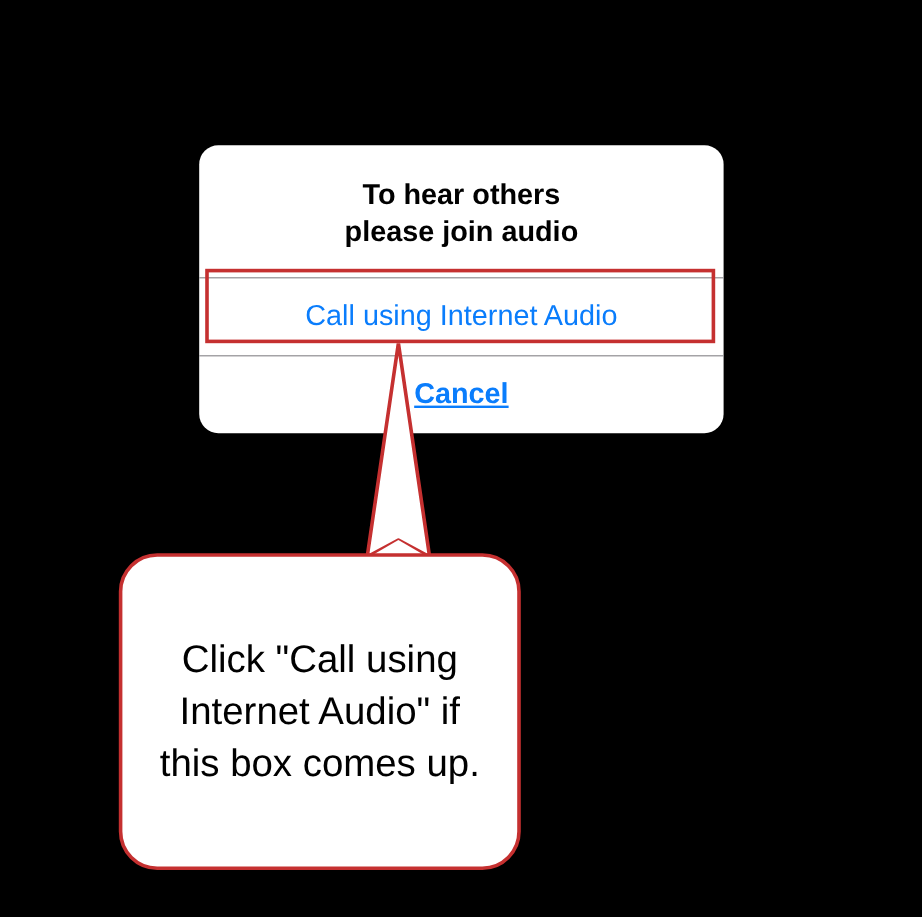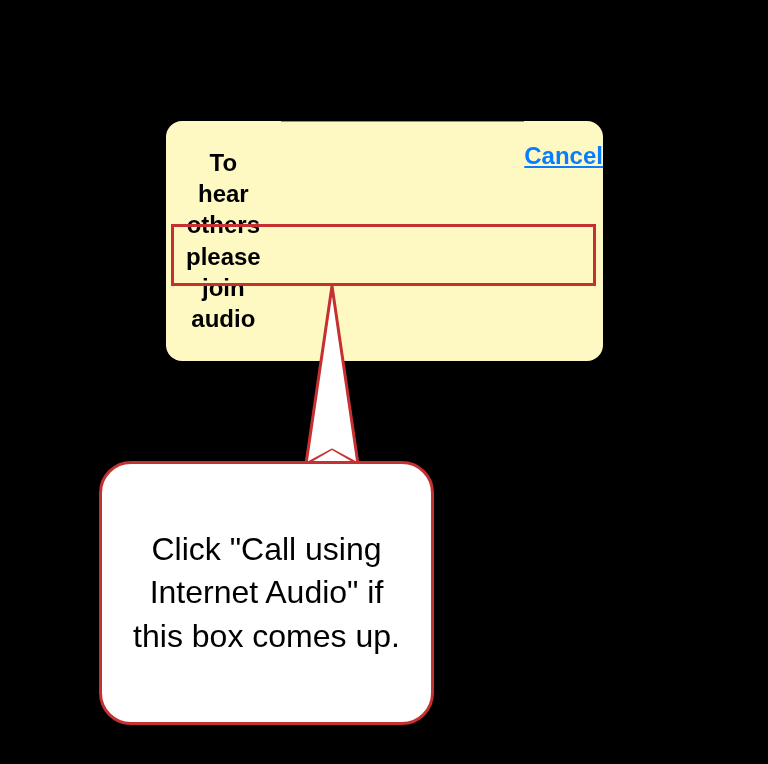--- a/index.html
+++ b/index.html
@@ -13,24 +13,24 @@
       background: #000000;
       position: relative;
       font-family: -apple-system, BlinkMacSystemFont, "Helvetica Neue", Arial, sans-serif;
     }
     .dialog {
       position: absolute;
       left: 166px;
       top: 121px;
       width: 437px;
       height: 240px;
-      background: #fef9c3;
+      background: #ffffff;
       border-radius: 16px;
       display: flex;
-      flex-direction: row;
+      flex-direction: column;
     }
     .dialog-header {
       padding: 26px 20px 22px 20px;
       text-align: center;
     }
     .dialog-title {
       font-size: 24px;
       font-weight: 600;
       color: #000000;
       line-height: 1.3;
@@ -102,20 +102,23 @@
   </style>
 </head>
 <body>
 
 <div class="dialog">
   <div class="dialog-header">
     <div class="dialog-title">To hear others
 please join audio</div>
   </div>
   <div class="dialog-divider"></div>
+  <div class="dialog-option">
+    <span>Call using Internet Audio</span>
+  </div>
   <div class="dialog-divider"></div>
   <div class="dialog-cancel">
     <span>Cancel</span>
   </div>
 </div>
 
 <div class="highlight-box"></div>
 
 <svg class="callout-pointer" width="72" height="185">
   <path d="M 36 0 L 10 178 L 36 164 L 62 178 Z" fill="#ffffff" stroke="#c53030" stroke-width="3" stroke-linejoin="round"></path>

